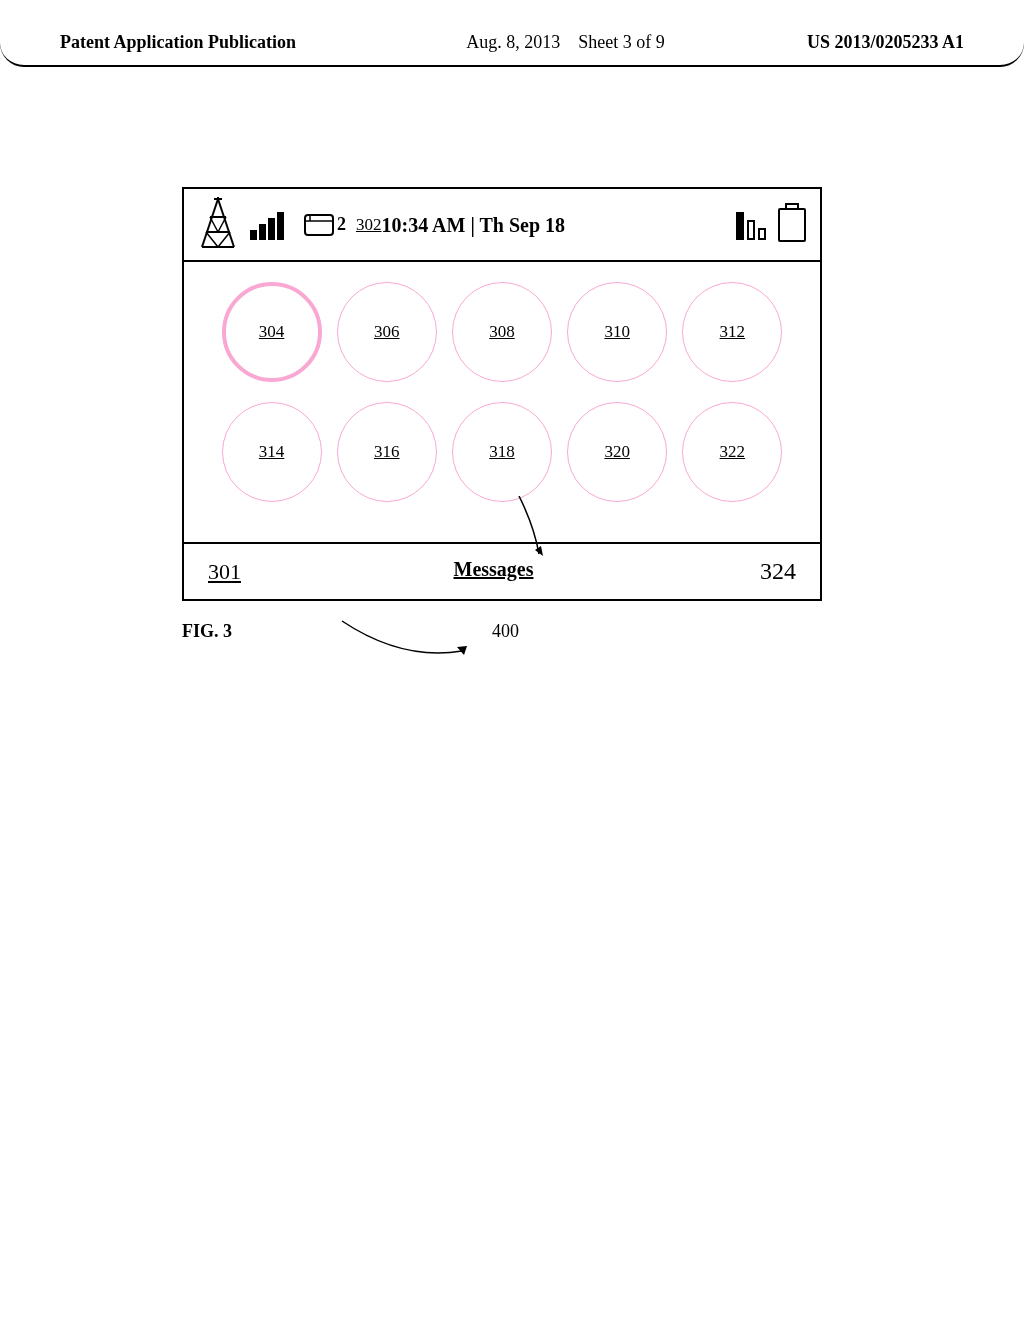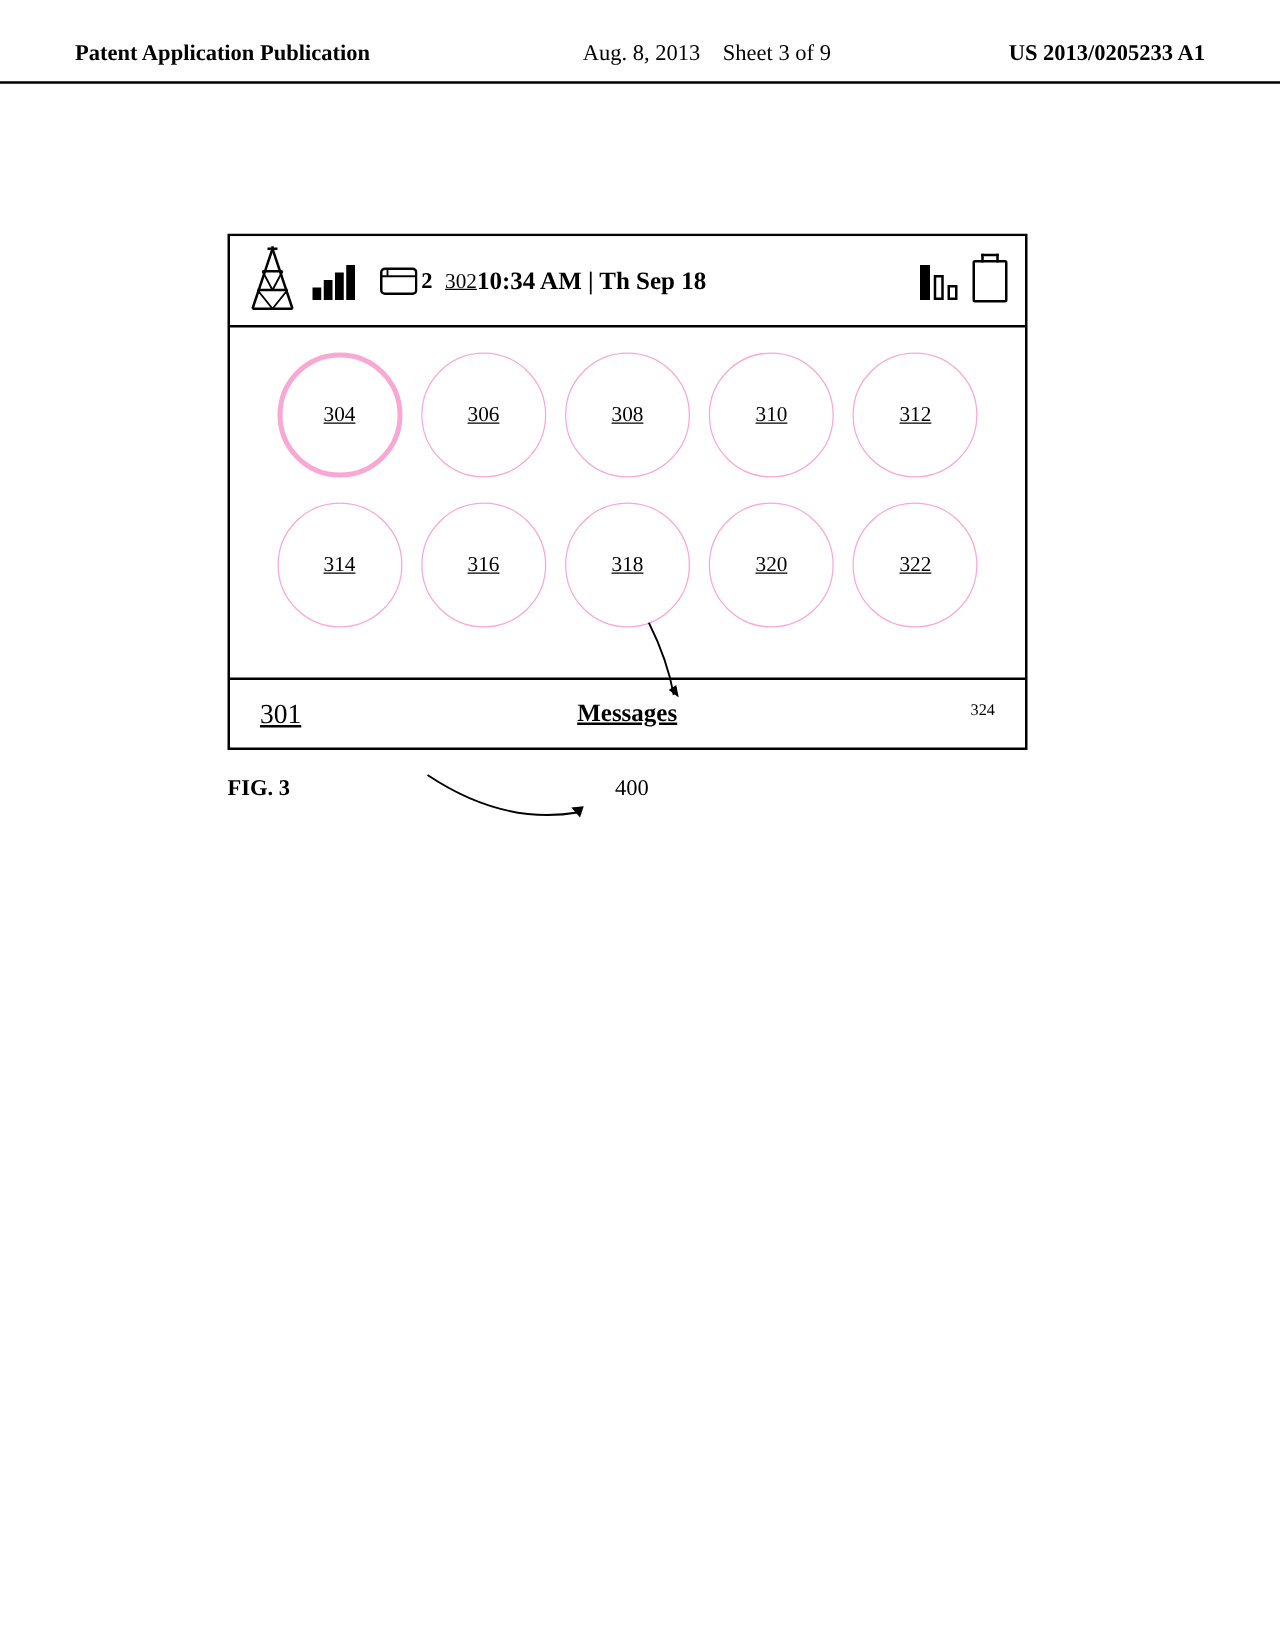--- a/index.html
+++ b/index.html
@@ -12,20 +12,21 @@
       overflow: hidden;
     }
 
     
     .page-header {
       display: flex;
       justify-content: space-between;
       align-items: flex-end;
       padding: 30px 60px 10px 60px;
       border-bottom: 2px solid #000;
+      border-radius: 24px;
     }
     .header-left {
       font-size: 18px;
       font-weight: bold;
       line-height: 1.4;
     }
     .header-center {
       font-size: 18px;
       line-height: 1.4;
       text-align: center;
@@ -342,21 +343,21 @@
       <div class="bottom-bar">
         <span class="bottom-ref-left">301</span>
 
         <div class="messages-area" style="position:relative;">
 
           <svg width="80" height="60" viewBox="0 0 80 60" style="position:absolute;top:-62px;left:50%;transform:translateX(-50%);">
             <path d="M 40 0 Q 55 30 60 58" stroke="black" stroke-width="1.5" fill="none"></path>
             <polygon points="56,54 64,60 62,50" fill="black"></polygon>
           </svg>
           <span class="bottom-messages">Messages</span>
-          <span style="font-size:13px;text-decoration:none;margin-left:6px;">324</span>
+          <span style="font-size:24px;text-decoration:none;margin-left:6px;">324</span>
         </div>
       </div>
 
     </div>
 
     <div class="figure-label">
       <span class="fig-text">FIG. 3</span>
 
       <svg width="200" height="60" viewBox="0 0 200 60" style="position:absolute;left:120px;top:-10px;">
         <path d="M 40 10 Q 100 50 160 40" stroke="black" stroke-width="1.5" fill="none"></path>

